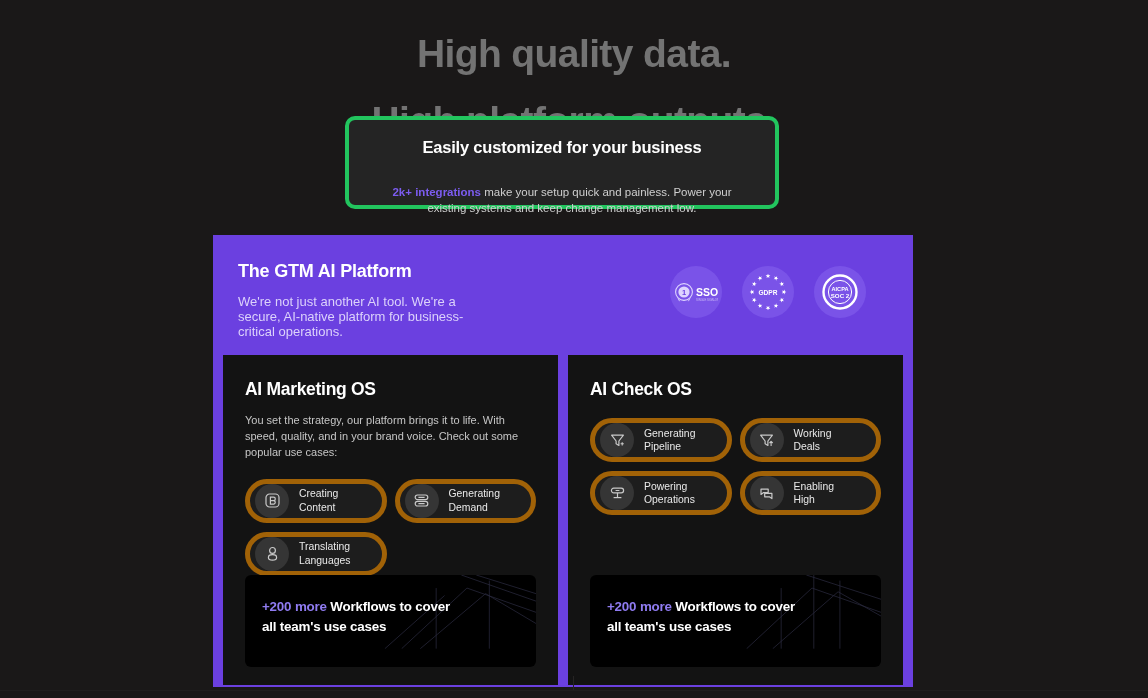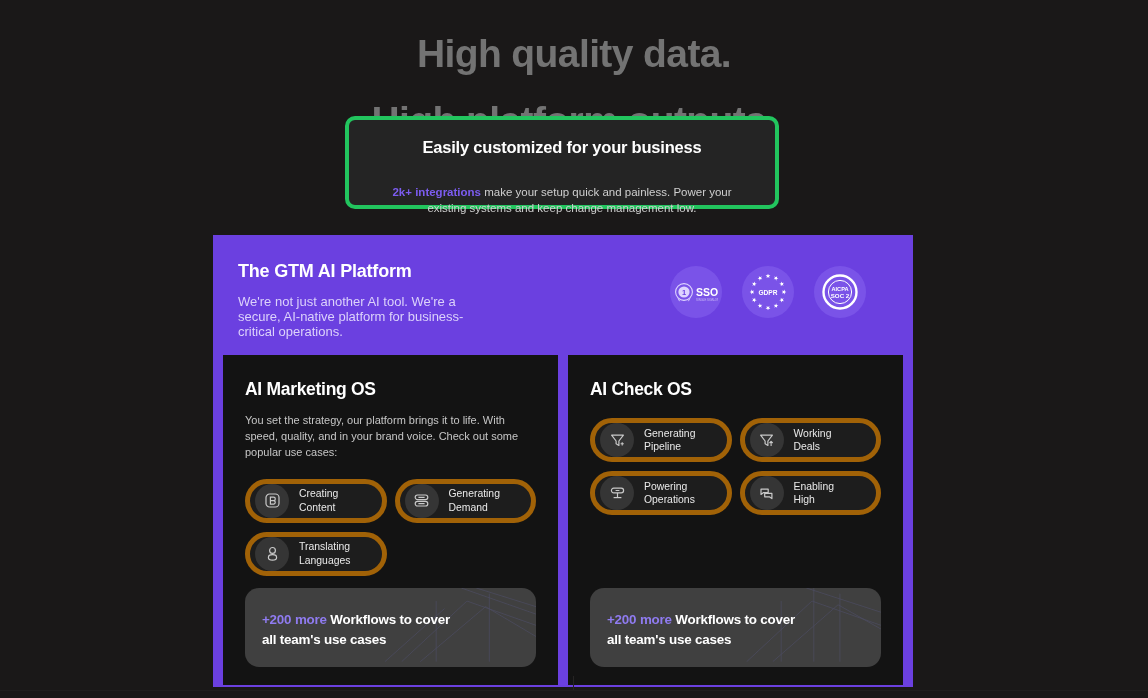--- a/index.html
+++ b/index.html
@@ -138,23 +138,23 @@
     color: #e9e9e9;
     font-size: 10.4px;
     line-height: 13.4px;
     white-space: pre-line;
   }
 
   
   .wf-banner {
     position: absolute;
     left: 22px; right: 22px; bottom: 18px;
-    height: 79px;
-    background: #404040;
-    border-radius: 14px;
+    height: 92px;
+    background: #000000;
+    border-radius: 6px;
     overflow: hidden;
   }
   .wf-art { position: absolute; inset: 0; opacity: .55; }
   .wf-text {
     position: relative;
     padding: 22px 0 0 17px;
     font-size: 13.4px;
     line-height: 20px;
     color: #ffffff;
     font-weight: bold;

